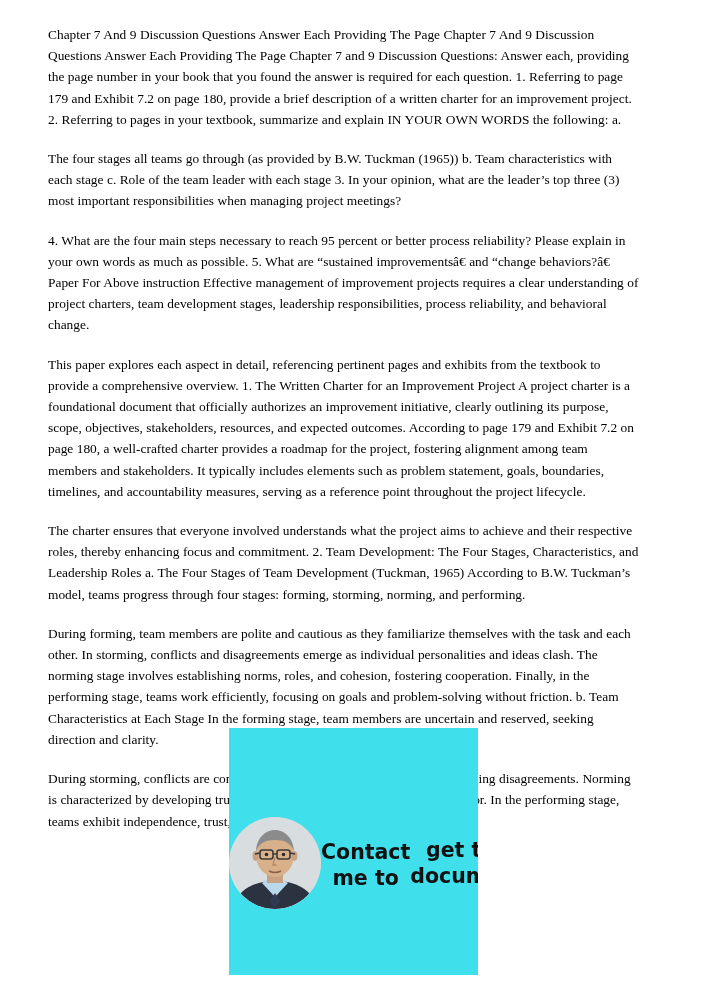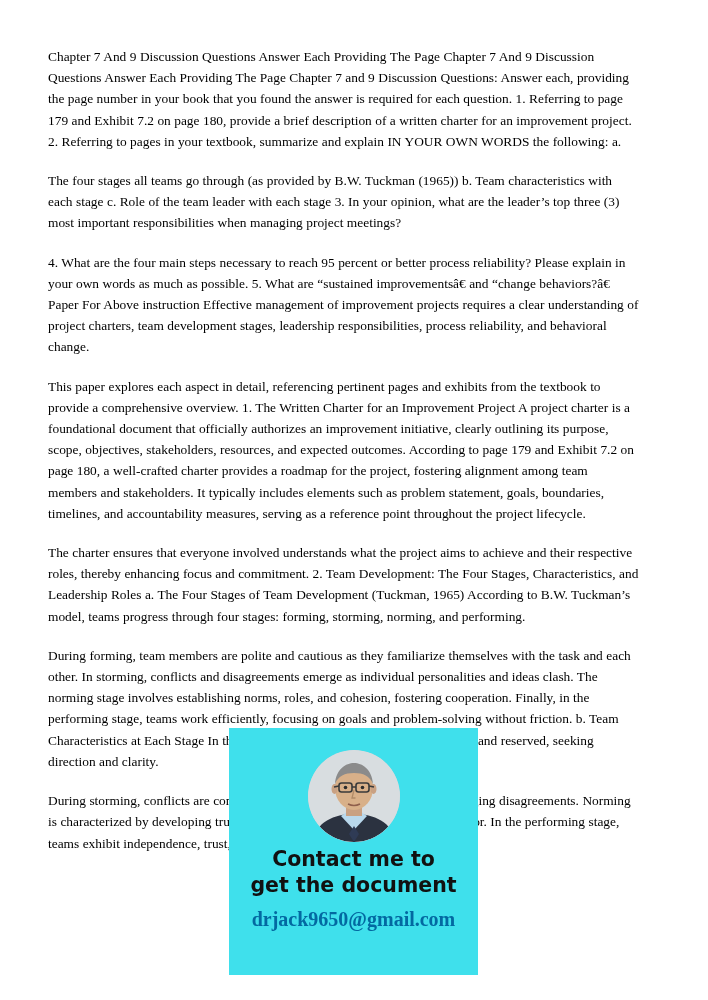--- a/index.html
+++ b/index.html
@@ -18,42 +18,41 @@
   .page {
     position: absolute;
     top: 0; left: 0;
     width: 708px;
     height: 1000px;
     background: #ffffff;
   }
   .doc-body {
     position: absolute;
     left: 48px;
-    top: 46px;
+    top: 24px;
     width: 592px;
   }
   .para {
     font-size: 13.4px;
     line-height: 21.2px;
     text-align: left;
     margin: 0 0 18px 0;
     word-spacing: 0.1px;
   }
   .para:last-child { margin-bottom: 0; }
 
   
   .overlay-card {
     position: absolute;
     left: 229px;
     top: 728px;
     width: 249px;
     height: 247px;
     background: #3fe0ec;
     display: flex;
-    flex-direction: column;
     align-items: center;
     box-sizing: border-box;
     padding-top: 22px;
     overflow: hidden;
   }
   .avatar {
     width: 92px;
     height: 92px;
     border-radius: 50%;
     overflow: hidden;

